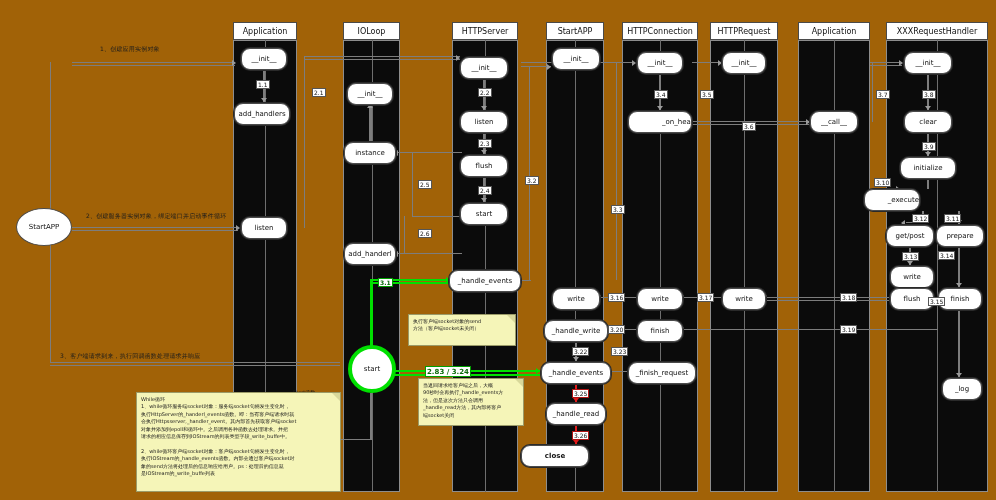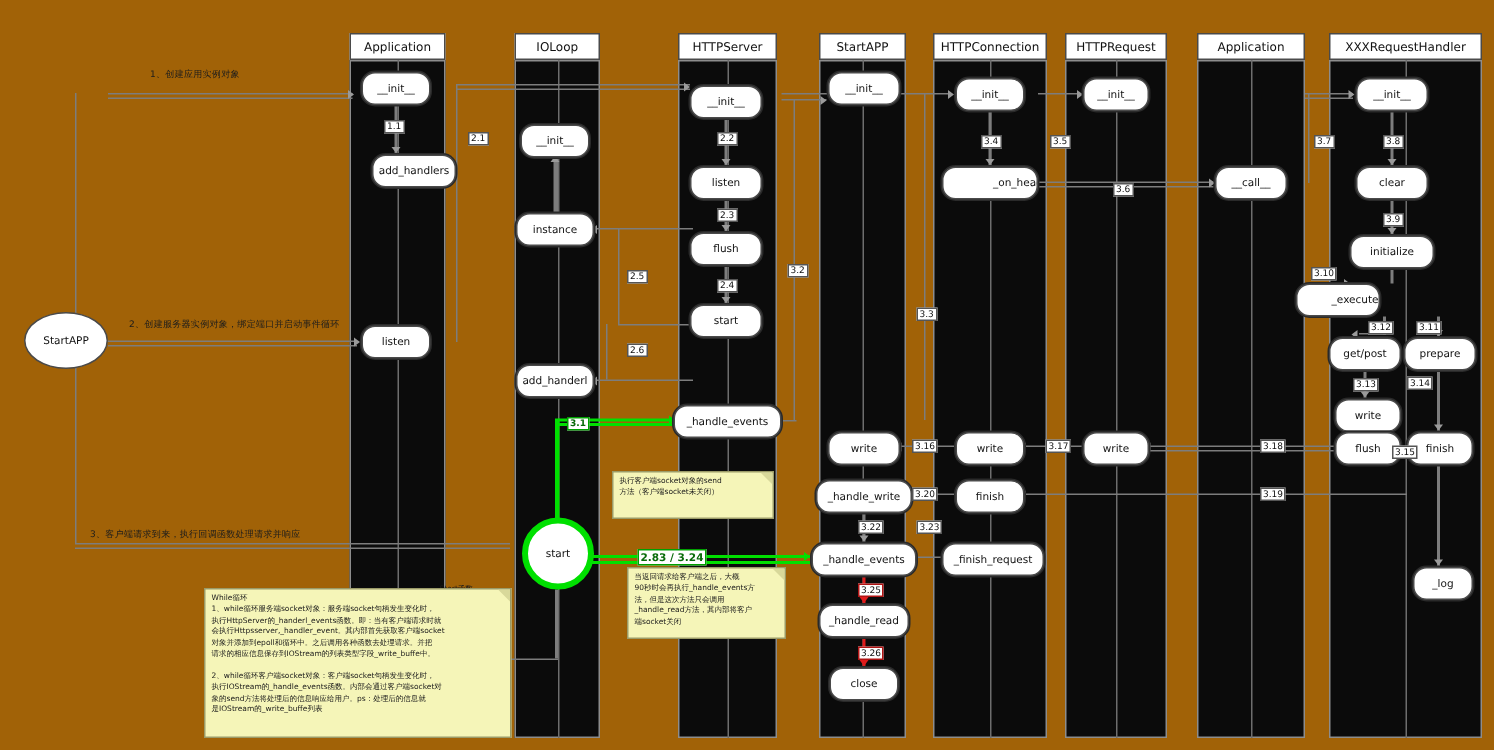--- a/index.html
+++ b/index.html
@@ -308,21 +308,21 @@
     <div class="ah ah-d r" style="left:573px;top:440px;border-top-color:#e01b1b;"></div>
 
     <div class="conn" style="left:608px;top:371px;width:20px;height:1px;"></div>
     <div class="ah ah-l" style="left:605px;top:369px;"></div>
   </div>
 
   <div id="methods">
       <div class="method" style="left: 241px; top: 48px; width: 46px; height: 22px;">
         <span>__init__</span>
       </div>
-      <div class="method" style="left: 248px; top: 103px; width: 56px; height: 22px;">
+      <div class="method" style="left: 234px; top: 103px; width: 56px; height: 22px;">
         <span>add_handlers</span>
       </div>
       <div class="method" style="left: 241px; top: 217px; width: 46px; height: 22px;">
         <span>listen</span>
       </div>
       <div class="method" style="left: 347px; top: 83px; width: 46px; height: 22px;">
         <span>__init__</span>
       </div>
       <div class="method" style="left: 344px; top: 142px; width: 52px; height: 22px;">
         <span>instance</span>
@@ -353,21 +353,21 @@
       </div>
       <div class="method" style="left: 544px; top: 320px; width: 64px; height: 22px;">
         <span>_handle_write</span>
       </div>
       <div class="method" style="left: 541px; top: 362px; width: 70px; height: 22px;">
         <span>_handle_events</span>
       </div>
       <div class="method" style="left: 546px; top: 403px; width: 60px; height: 22px;">
         <span>_handle_read</span>
       </div>
-      <div class="method" style="left: 553px; top: 445px; width: 46px; height: 22px;">
+      <div class="method" style="left: 521px; top: 445px; width: 68px; height: 22px; font-weight: bold;">
         <span>close</span>
       </div>
       <div class="method" style="left: 637px; top: 52px; width: 46px; height: 22px;">
         <span>__init__</span>
       </div>
       <div class="method" style="left: 628px; top: 111px; width: 64px; height: 22px; padding-left: 48px;">
         <span>_on_headers</span>
       </div>
       <div class="method" style="left: 637px; top: 288px; width: 46px; height: 22px;">
         <span>write</span>

